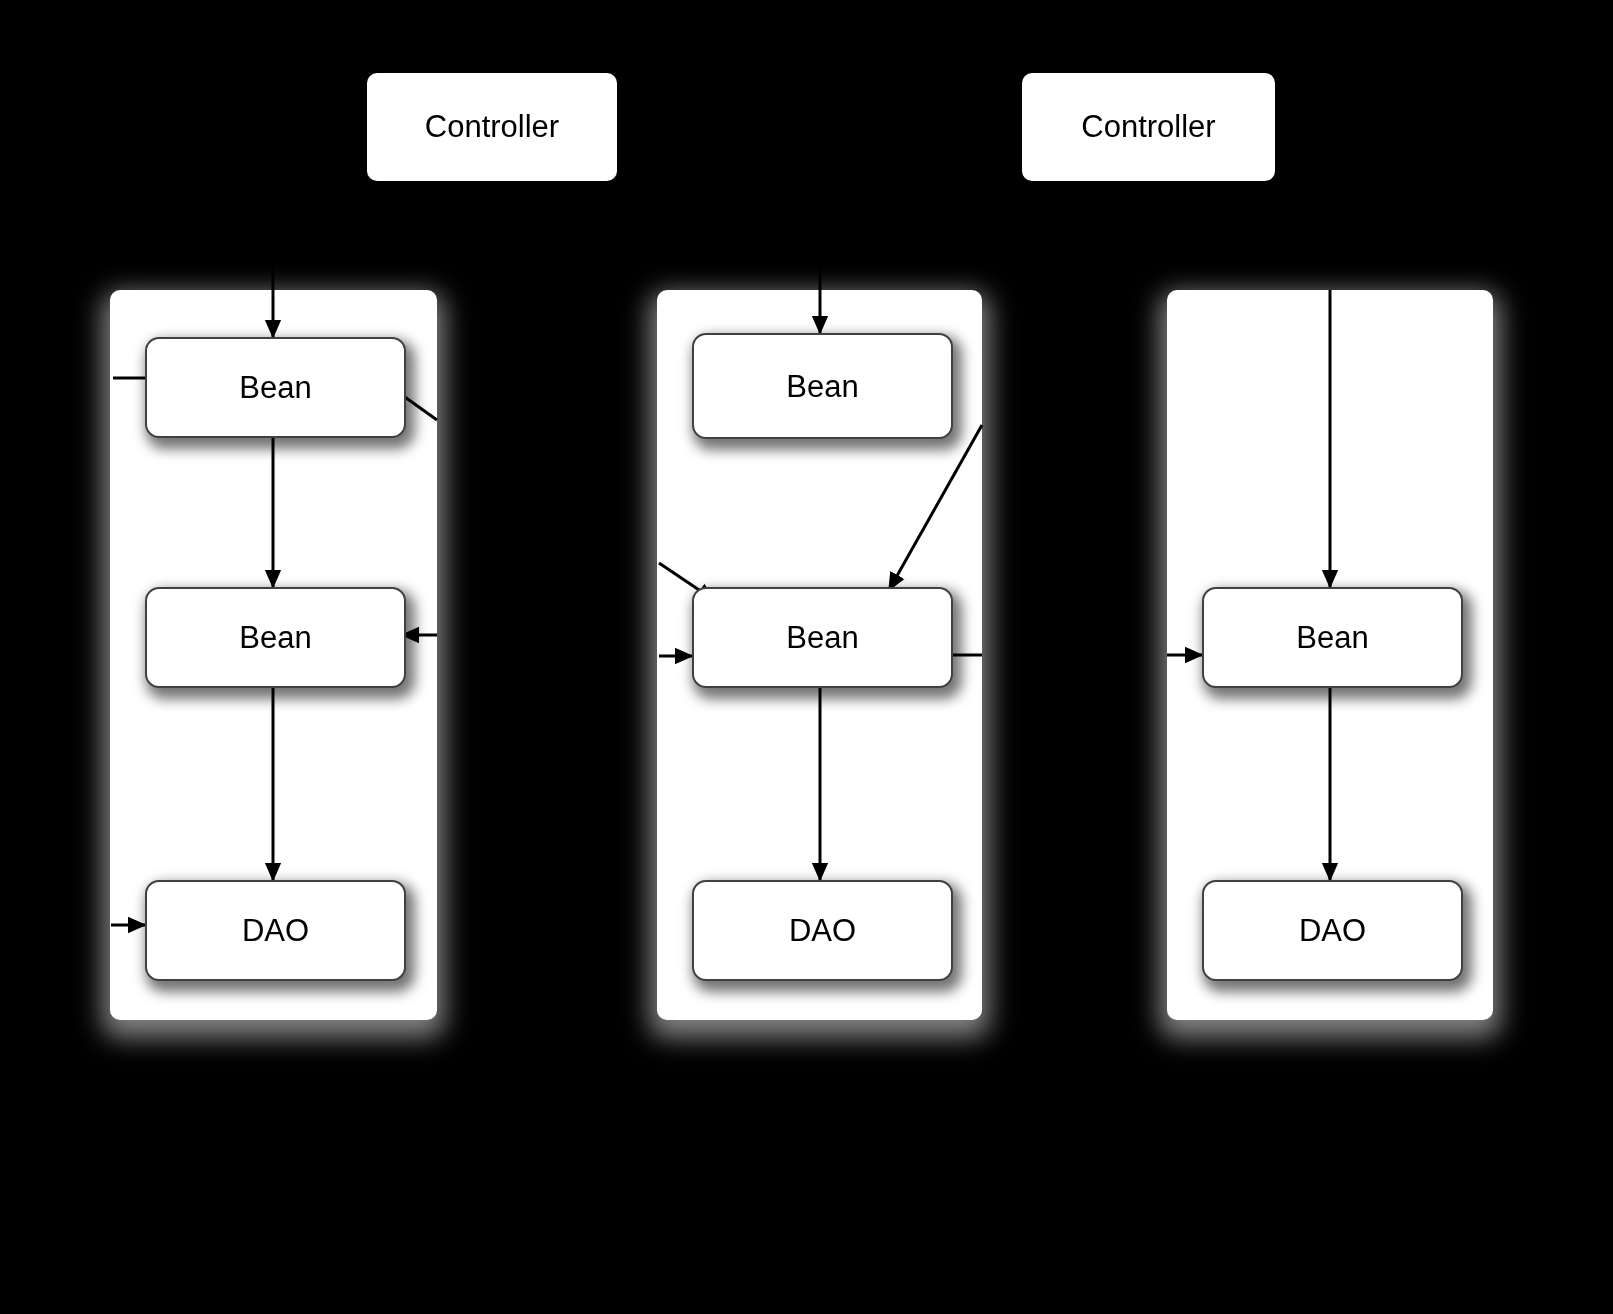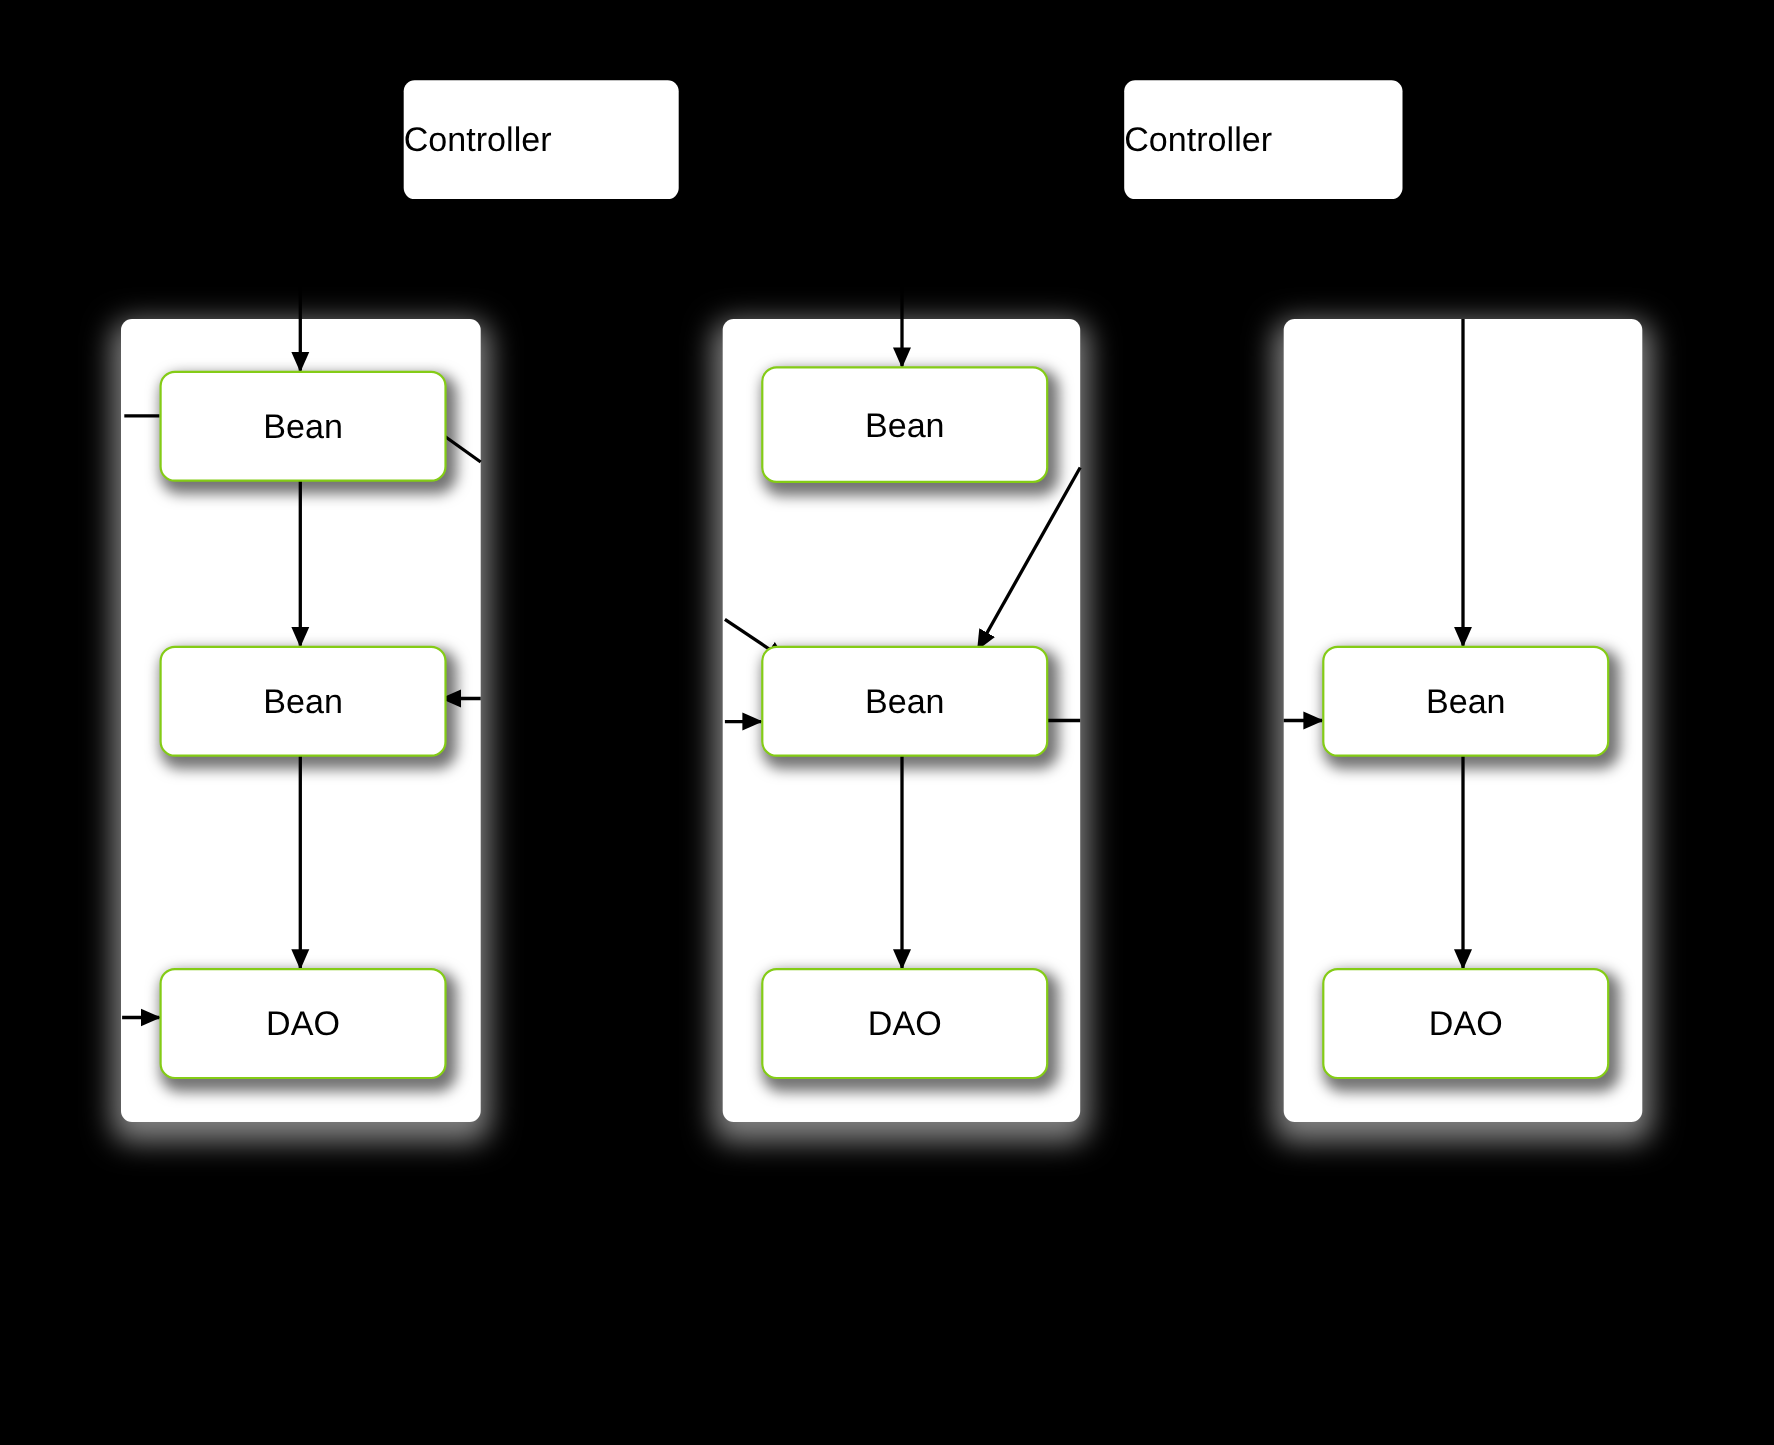--- a/index.html
+++ b/index.html
@@ -3,27 +3,27 @@
 <meta charset="utf-8">
 <style>
   html,body{margin:0;padding:0;background:#000;}
   #stage{position:relative;width:1613px;height:1314px;background:#000;overflow:hidden;
          font-family:"Liberation Sans","DejaVu Sans",sans-serif;}
   #svglayer{position:absolute;left:0;top:0;width:1613px;height:1314px;}
 
   .panel{position:absolute;background:#fff;border-radius:10px;
          box-shadow:0 10px 26px 8px rgba(255,255,255,0.50);}
 
-  .node{position:absolute;background:#fff;border:2px solid #84cc16;border-radius:14px;
+  .node{position:absolute;background:#fff;border:2px solid #404040;border-radius:14px;
         display:flex;align-items:center;justify-content:center;
         box-shadow:5px 7px 13px 4px rgba(0,0,0,0.55);
         font-size:31px;color:#000;line-height:1;z-index:4;}
 
   .ctrl{position:absolute;background:#fff;border:none;border-radius:10px;
-        display:flex;align-items:center;
+        display:flex;align-items:center;justify-content:center;
         font-size:31px;color:#000;z-index:5;}
 
   .panel{z-index:1;}
   #svglayer{z-index:3;}
 </style>
 </head>
 <body>
 
 <div id="stage">
 

